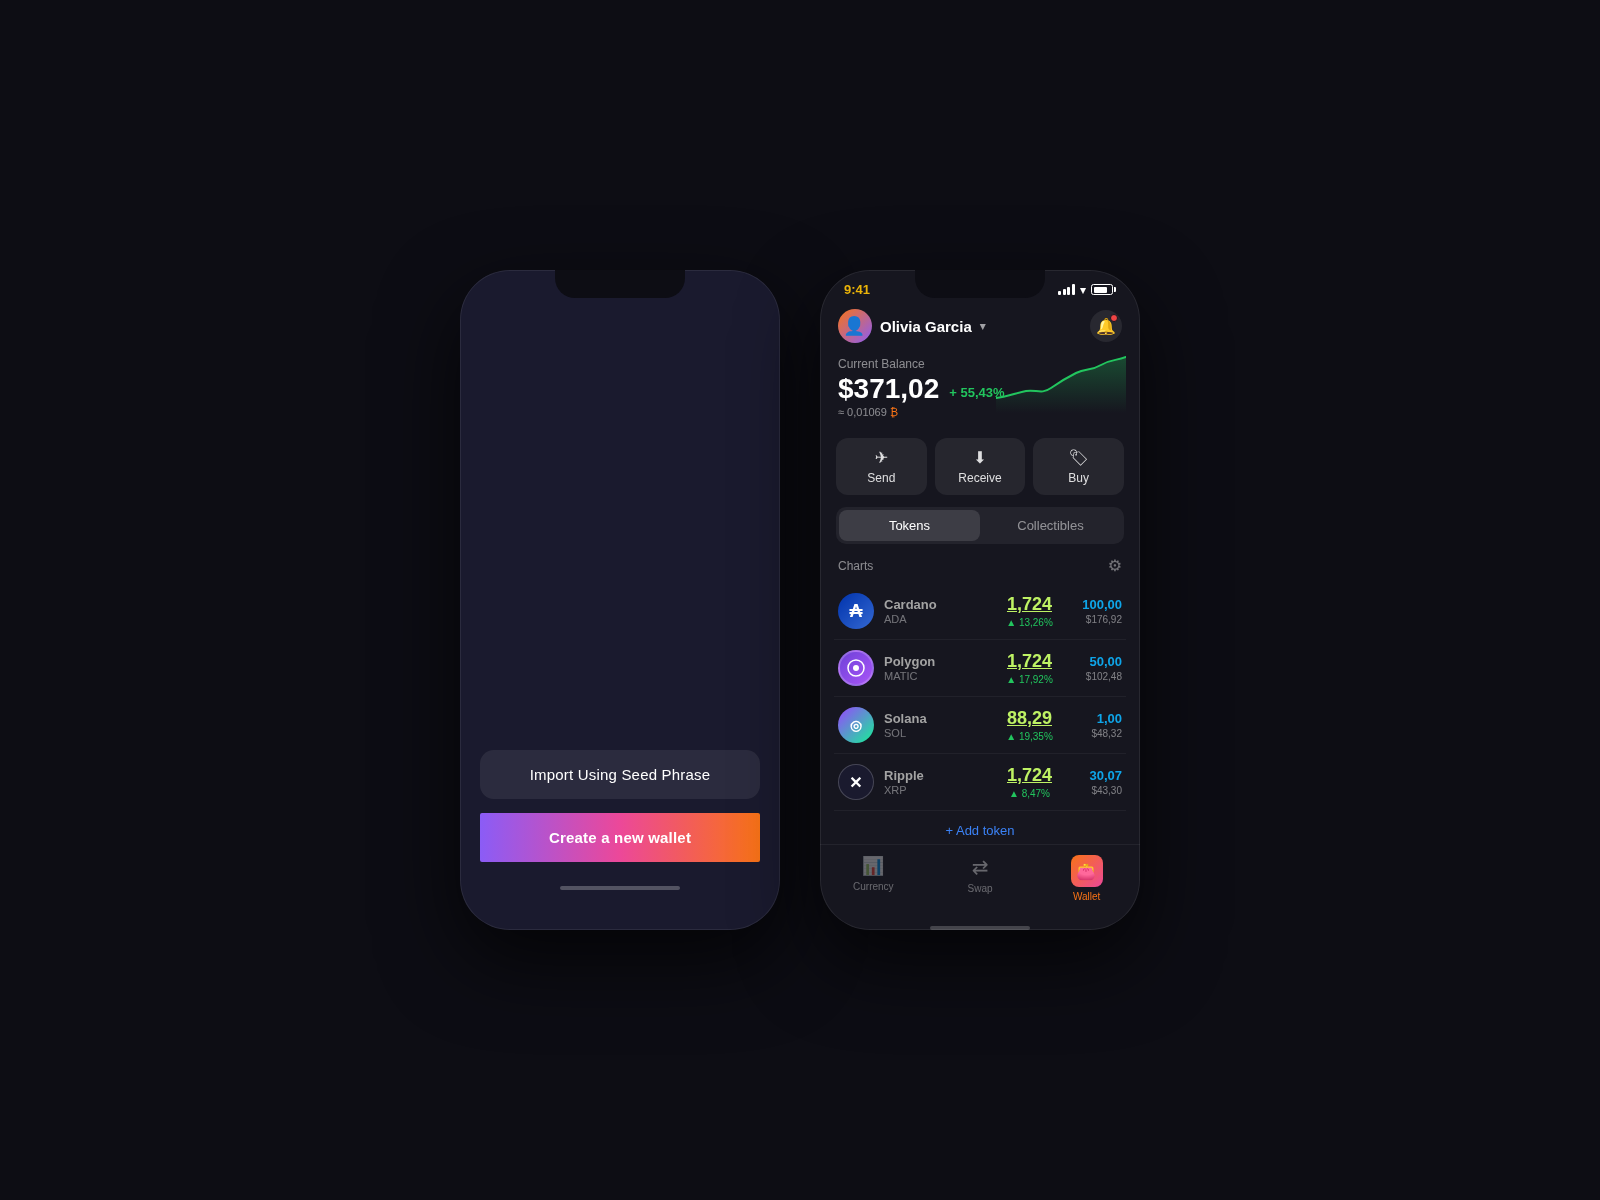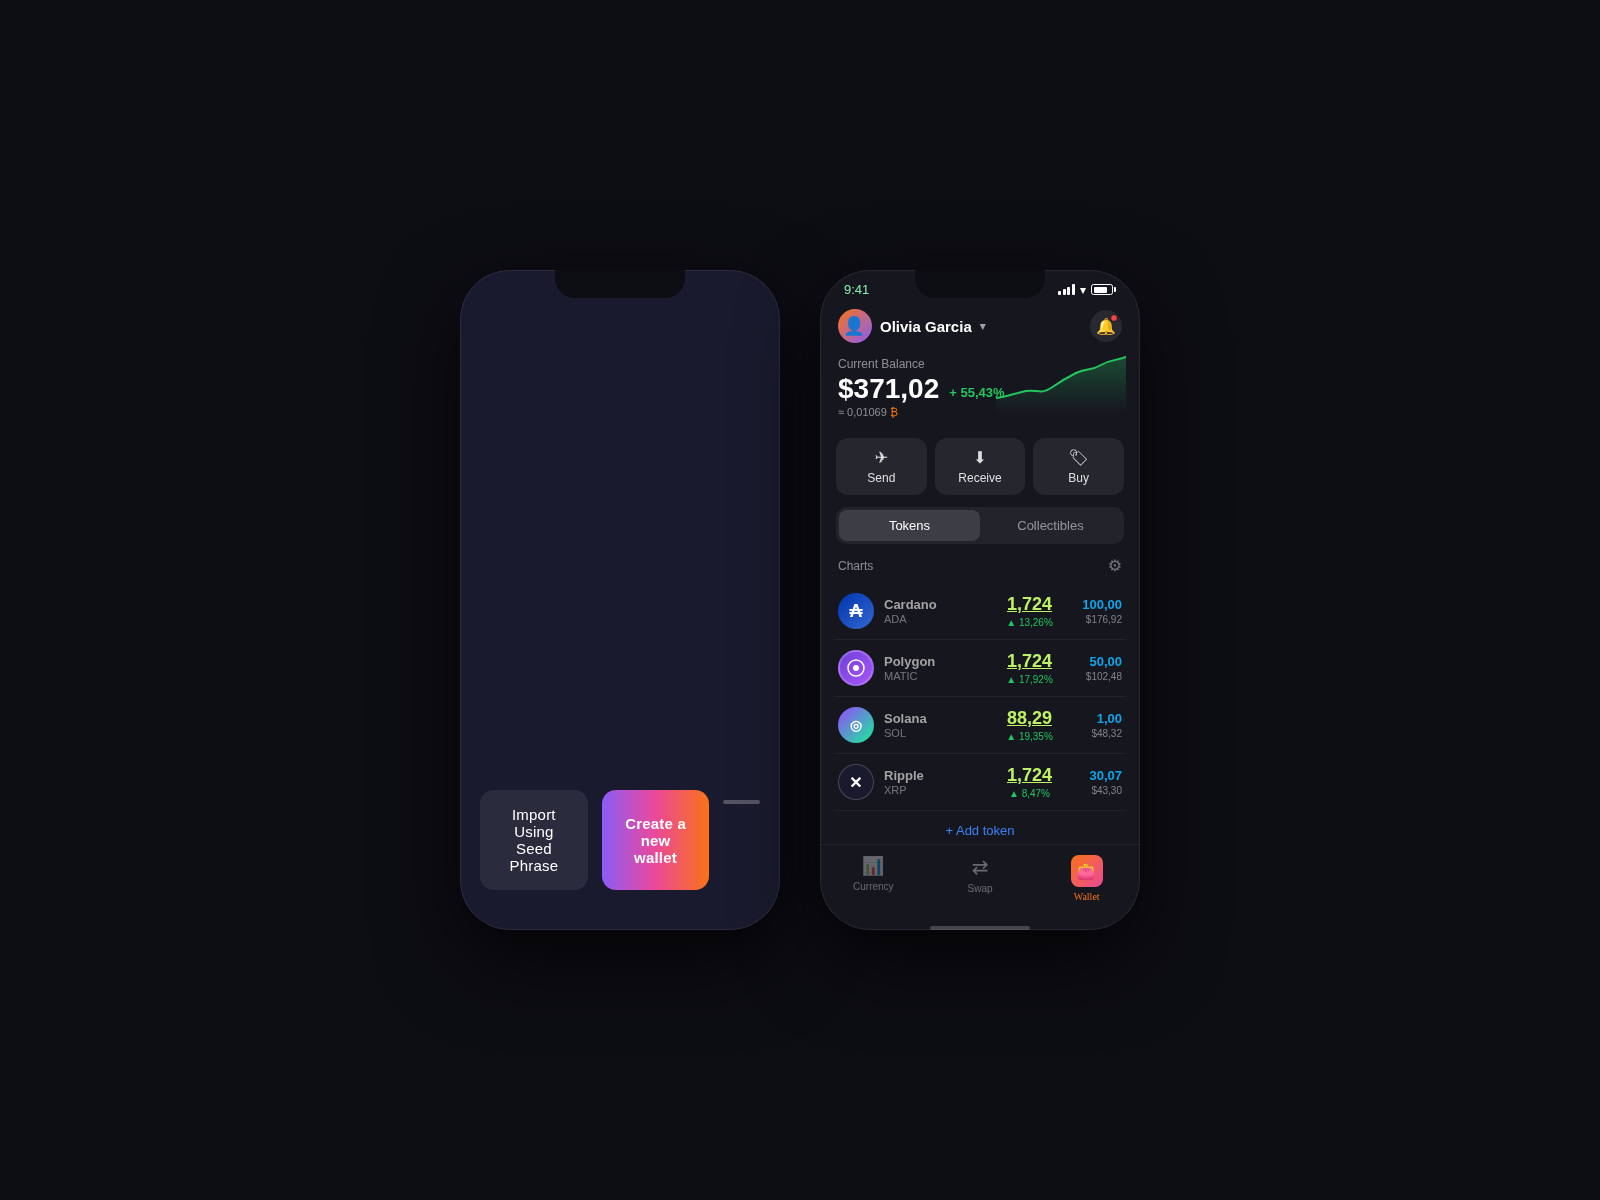--- a/index.html
+++ b/index.html
@@ -55,22 +55,22 @@
     .status-bar {
       display: flex;
       justify-content: space-between;
       align-items: center;
       padding: 12px 24px 4px;
       position: relative;
       z-index: 5;
     }
     .status-time {
       font-size: 13px;
-      font-weight: 400;
-      color: #86efac;
+      font-weight: 700;
+      color: #eab308;
     }
     .status-icons {
       display: flex;
       gap: 5px;
       align-items: center;
     }
     .signal-bars {
       display: flex;
       gap: 1.5px;
       align-items: flex-end;
@@ -146,41 +146,41 @@
     }
     .hodler-sub {
       color: rgba(255,255,255,0.7);
       font-size: 14px;
       letter-spacing: 0.5px;
     }
     .buttons-section {
       width: 100%;
       padding: 0 20px;
       display: flex;
-      flex-direction: row;
+      flex-direction: column;
       gap: 14px;
     }
     .btn-import {
       width: 100%;
       padding: 16px;
       background: rgba(255,255,255,0.08);
       border: none;
       border-radius: 14px;
       color: #fff;
       font-size: 15px;
       font-weight: 500;
       cursor: pointer;
       letter-spacing: 0.2px;
     }
     .btn-create {
       width: 100%;
       padding: 16px;
       background: linear-gradient(90deg, #8b5cf6 0%, #ec4899 50%, #f97316 100%);
       border: none;
-      border-radius: 14px;
+      border-radius: 2px;
       color: #fff;
       font-size: 15px;
       font-weight: 600;
       cursor: pointer;
       letter-spacing: 0.2px;
     }
     .home-indicator {
       width: 120px;
       height: 4px;
       background: rgba(255,255,255,0.25);
@@ -447,21 +447,21 @@
       cursor: pointer;
     }
     .nav-icon {
       font-size: 18px;
       color: rgba(255,255,255,0.35);
     }
     .nav-label {
       font-size: 10px;
       color: rgba(255,255,255,0.35);
     }
-    .nav-item.active .nav-label { color: #f97316; font-family: Liberation Serif, serif; }
+    .nav-item.active .nav-label { color: #f97316; }
     .wallet-icon-active {
       width: 32px;
       height: 32px;
       background: linear-gradient(135deg, #f97316, #ec4899);
       border-radius: 8px;
       display: flex;
       align-items: center;
       justify-content: center;
       font-size: 16px;
     }

